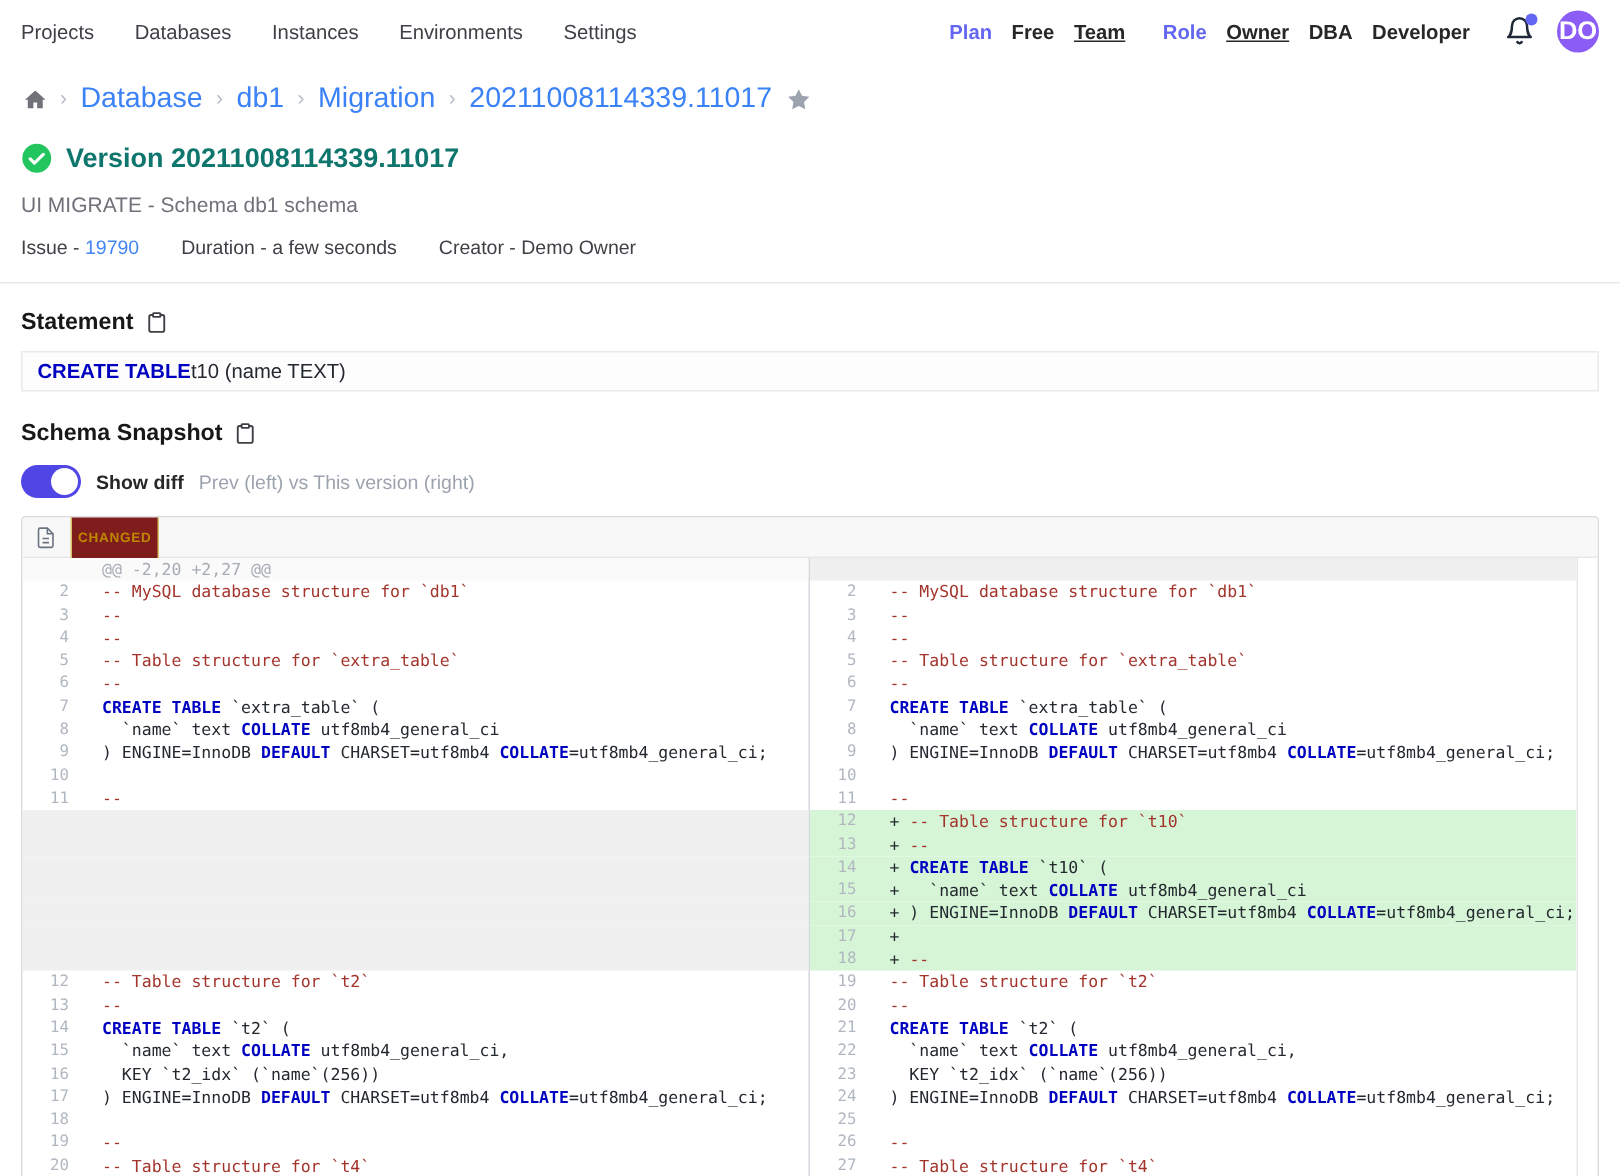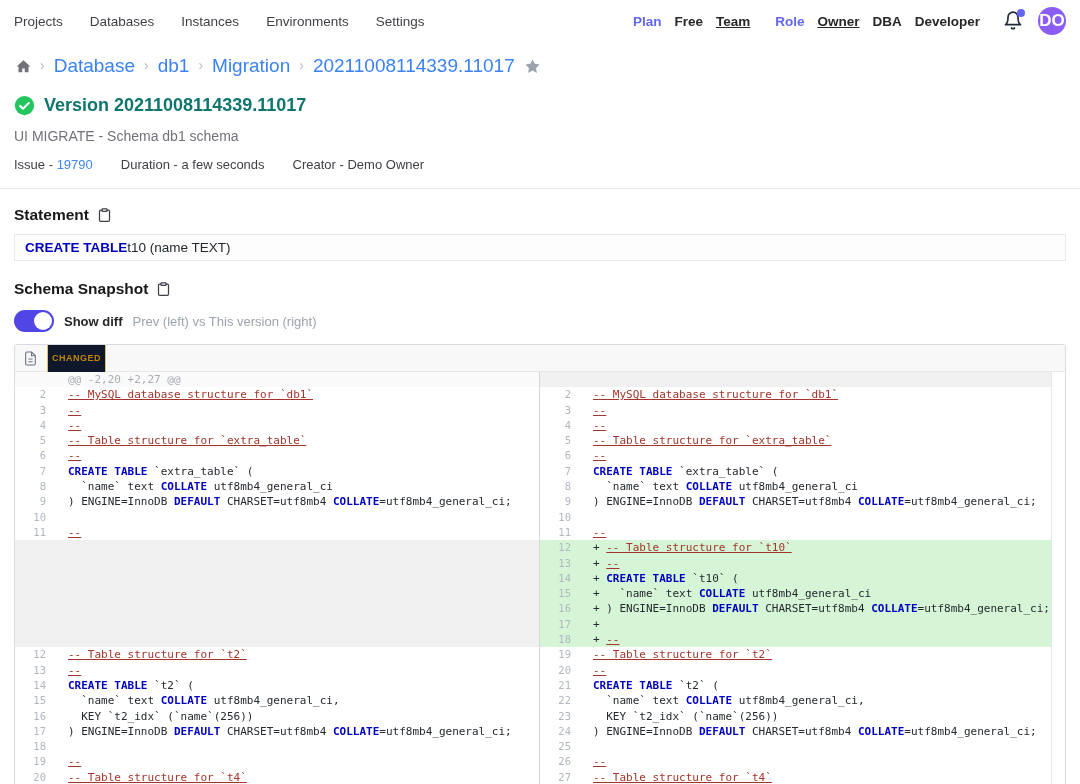--- a/index.html
+++ b/index.html
@@ -49,38 +49,38 @@
   .toggle { width:40px; height:22px; border-radius:11px; background:#4f46e5; position:relative; cursor:pointer; flex:0 0 auto; }
   .toggle .knob { position:absolute; top:2px; right:2px; width:18px; height:18px; border-radius:50%; background:#fff; }
   .toggle-label { font-size:13px; font-weight:700; color:#27272a; }
   .toggle-hint { font-size:13px; color:#9ca3af; }
 
   
   .diff-panel { margin:12px 14px 0 14px; border:1px solid #d9dde2; border-radius:3px; overflow:hidden; }
   .diff-head { height:27px; background:#f8f8f8; border-bottom:1px solid #e5e7eb;
     display:flex; align-items:center; gap:10px; padding:0 9px; }
   .badge { font-size:9px; letter-spacing:.5px; color:#bf8700; border:1px solid #d9c06b;
-    border-radius:2px; padding:17px 4px; background:#0f172a; font-weight:600; }
+    border-radius:2px; padding:17px 4px; background:#7f1d1d; font-weight:600; }
 
   .diff-body { display:flex; font-family:"DejaVu Sans Mono", monospace; font-size:11px; }
   .pane { width:50%; overflow:hidden; }
   .pane.left { border-right:1px solid #d4d8dd; }
   .pane.right { display:flex; }
   .pane.right .rows { flex:1; overflow:hidden; }
   .scroll-strip { width:14px; border-left:1px solid #e5e7eb; background:#fff; }
 
   .drow { display:flex; height:15.3px; line-height:15.3px; white-space:pre; }
   .gut { width:40px; flex:0 0 40px; text-align:right; padding-right:9px; color:#b1b7c0; font-size:10.5px; }
   .code { flex:1; padding-left:13px; overflow:hidden; color:#24292f; }
   .drow.hunk { background:#fafafa; }
   .drow.hunk .code { color:#a8adb5; }
   .drow.pad { background:#f0f0f0; }
   .drow.add { background:#d6f5d6; }
   .tok-k { color:#0000c0; font-weight:700; }
-  .tok-c { color:#a3352c;text-decoration:underline; }
+  .tok-c { color:#a3352c; }
   .tok-p { color:#24292f; }
   .tok-h { color:#a8adb5; }
 
   svg { display:block; }
 </style>
 </head>
 <body>
 
 <div class="topnav">
   <div class="nav-left" id="nav-left">

